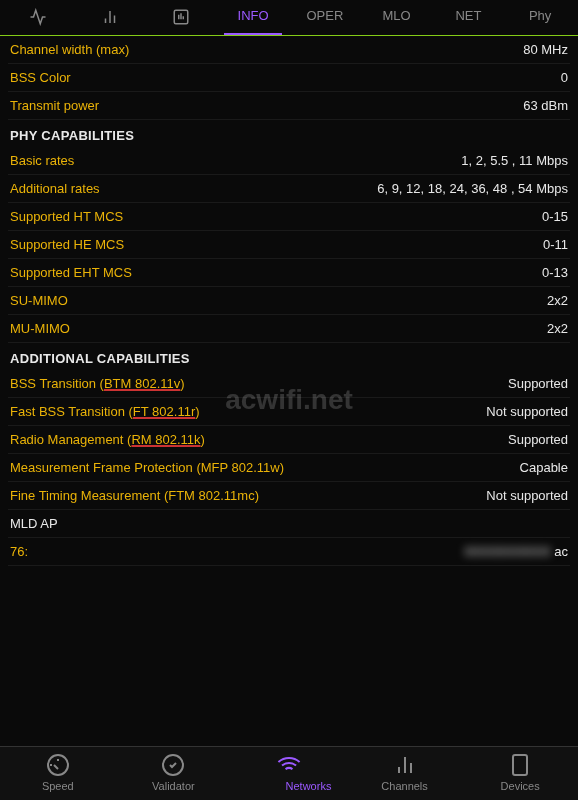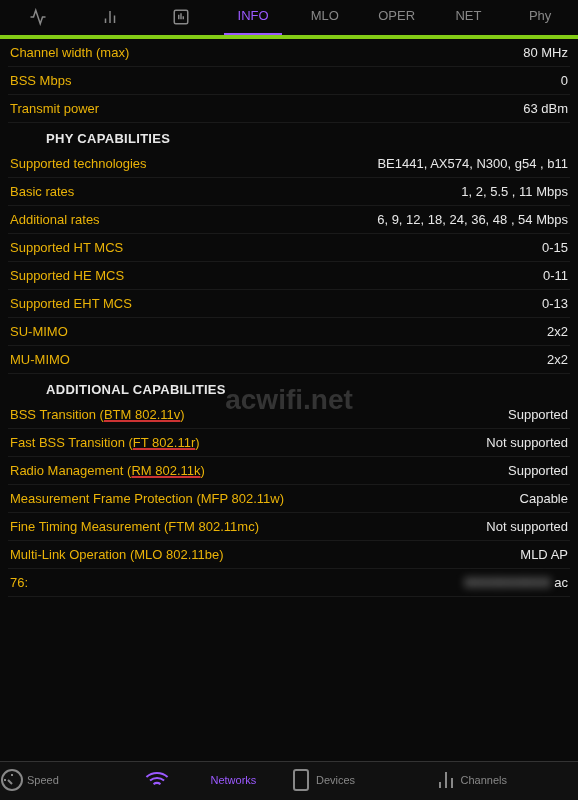--- a/index.html
+++ b/index.html
@@ -12,21 +12,21 @@
       width: 578px;
       min-height: 800px;
       display: flex;
       flex-direction: column;
       overflow: hidden;
     }
 
     
     .top-tabs {
       display: flex;
-      border-bottom: 4px solid #84cc16;
+      border-bottom: 1px solid #84cc16;
       background: #0a0a0a;
       padding: 0 2px;
     }
 
     .top-tab {
       flex: 1;
       text-align: center;
       padding: 8px 4px 6px;
       font-size: 13px;
       color: #888;
@@ -77,21 +77,20 @@
       font-size: 13px;
     }
 
     
     .section-header {
       padding: 8px 2px 4px;
       font-size: 13px;
       font-weight: bold;
       color: #e8e8e8;
       letter-spacing: 0.3px;
-      margin-left: 36px;
     }
 
     
     .underline {
       text-decoration: underline;
       text-decoration-color: #cc3333;
       text-decoration-thickness: 1.5px;
     }
 
     
@@ -118,20 +117,21 @@
     .bottom-nav {
       display: flex;
       background: #111;
       border-top: 1px solid #333;
       padding: 6px 0 8px;
     }
 
     .bottom-nav-item {
       flex: 1;
       display: flex;
+      flex-direction: column;
       align-items: center;
       gap: 3px;
       cursor: pointer;
     }
 
     .bottom-nav-item .nav-label {
       font-size: 11px;
       color: #888;
     }
 
@@ -174,54 +174,50 @@
       <rect x="3" y="3" width="18" height="18" rx="2"></rect>
         <line x1="9" y1="9" x2="9" y2="15"></line>
         <line x1="12" y1="7" x2="12" y2="15"></line>
         <line x1="15" y1="11" x2="15" y2="15"></line>
     </svg>
   </div>
   <div class="top-tab active">
     <span>INFO</span>
   </div>
   <div class="top-tab">
+    <span>OPER</span>
+  </div>
+  <div class="top-tab">
     <span>MLO</span>
-  </div>
-  <div class="top-tab">
-    <span>OPER</span>
   </div>
   <div class="top-tab">
     <span>NET</span>
   </div>
   <div class="top-tab">
     <span>Phy</span>
   </div>
 </div>
 
 <div class="content">
 
   <div class="info-row">
     <span class="label">Channel width (max)</span>
     <span class="value">80 MHz</span>
   </div>
   <div class="info-row">
-    <span class="label">BSS Mbps</span>
+    <span class="label">BSS Color</span>
     <span class="value">0</span>
   </div>
   <div class="info-row">
     <span class="label">Transmit power</span>
     <span class="value">63 dBm</span>
   </div>
 
   <div class="section-header">PHY CAPABILITIES</div>
 
-  <div class="info-row">
-    <span class="label">Supported technologies</span>
-    <span class="value">BE1441, AX574, N300, g54 , b11</span>
-  </div>
   <div class="info-row">
     <span class="label">Basic rates</span>
     <span class="value">1, 2, 5.5 , 11 Mbps</span>
   </div>
   <div class="info-row">
     <span class="label">Additional rates</span>
     <span class="value">6, 9, 12, 18, 24, 36, 48 , 54 Mbps</span>
   </div>
   <div class="info-row">
     <span class="label">Supported HT MCS</span>
@@ -271,21 +267,20 @@
     <span class="label">Measurement Frame Protection (MFP 802.11w)</span>
     <span class="value">Capable</span>
   </div>
 
   <div class="info-row">
     <span class="label">Fine Timing Measurement (FTM 802.11mc)</span>
     <span class="value">Not supported</span>
   </div>
 
   <div class="info-row">
-    <span class="label">Multi-Link Operation (MLO 802.11be)</span>
     <span class="value">MLD AP</span>
   </div>
 
   <div class="info-row">
     <span class="label">76:</span>
     <span class="value">
       <span class="blurred-value">XXXXXXXXXX</span>
       <span>ac</span>
     </span>
   </div>
@@ -295,41 +290,48 @@
 <div class="bottom-nav">
 
   <div class="bottom-nav-item">
     <svg class="svg-icon" viewBox="0 0 24 24" fill="none" stroke="#888" stroke-width="2">
       <circle cx="12" cy="12" r="10"></circle>
       <path d="M12 6v2M6 12H4M12 16l-4-4"></path>
     </svg>
     <span class="nav-label">Speed</span>
   </div>
 
+  <div class="bottom-nav-item">
+    <svg class="svg-icon" viewBox="0 0 24 24" fill="none" stroke="#888" stroke-width="2">
+      <circle cx="12" cy="12" r="10"></circle>
+      <polyline points="9 12 11 14 15 10"></polyline>
+    </svg>
+    <span class="nav-label">Validator</span>
+  </div>
 
   <div class="bottom-nav-item active">
     <svg class="svg-icon" viewBox="0 0 24 24" fill="none" stroke="#9b59ff" stroke-width="2">
       <path d="M5 12.55a11 11 0 0 1 14.08 0"></path>
       <path d="M1.42 9a16 16 0 0 1 21.16 0"></path>
       <path d="M8.53 16.11a6 6 0 0 1 6.95 0"></path>
       <line x1="12" y1="20" x2="12.01" y2="20"></line>
     </svg>
     <span class="nav-label" style="color:#9b59ff;">Networks</span>
   </div>
 
   <div class="bottom-nav-item">
     <svg class="svg-icon" viewBox="0 0 24 24" fill="none" stroke="#888" stroke-width="2">
-      <rect x="5" y="2" width="14" height="20" rx="2" ry="2"></rect>
-      <line x1="12" y1="18" x2="12.01" y2="18"></line>
-    </svg>
-    <span class="nav-label">Devices</span>
-  </div>
-
-  <div class="bottom-nav-item">
-    <svg class="svg-icon" viewBox="0 0 24 24" fill="none" stroke="#888" stroke-width="2">
       <line x1="18" y1="20" x2="18" y2="10"></line>
       <line x1="12" y1="20" x2="12" y2="4"></line>
       <line x1="6" y1="20" x2="6" y2="14"></line>
     </svg>
     <span class="nav-label">Channels</span>
   </div>
 
+  <div class="bottom-nav-item">
+    <svg class="svg-icon" viewBox="0 0 24 24" fill="none" stroke="#888" stroke-width="2">
+      <rect x="5" y="2" width="14" height="20" rx="2" ry="2"></rect>
+      <line x1="12" y1="18" x2="12.01" y2="18"></line>
+    </svg>
+    <span class="nav-label">Devices</span>
+  </div>
+
 </div>
 
 </body></html>

